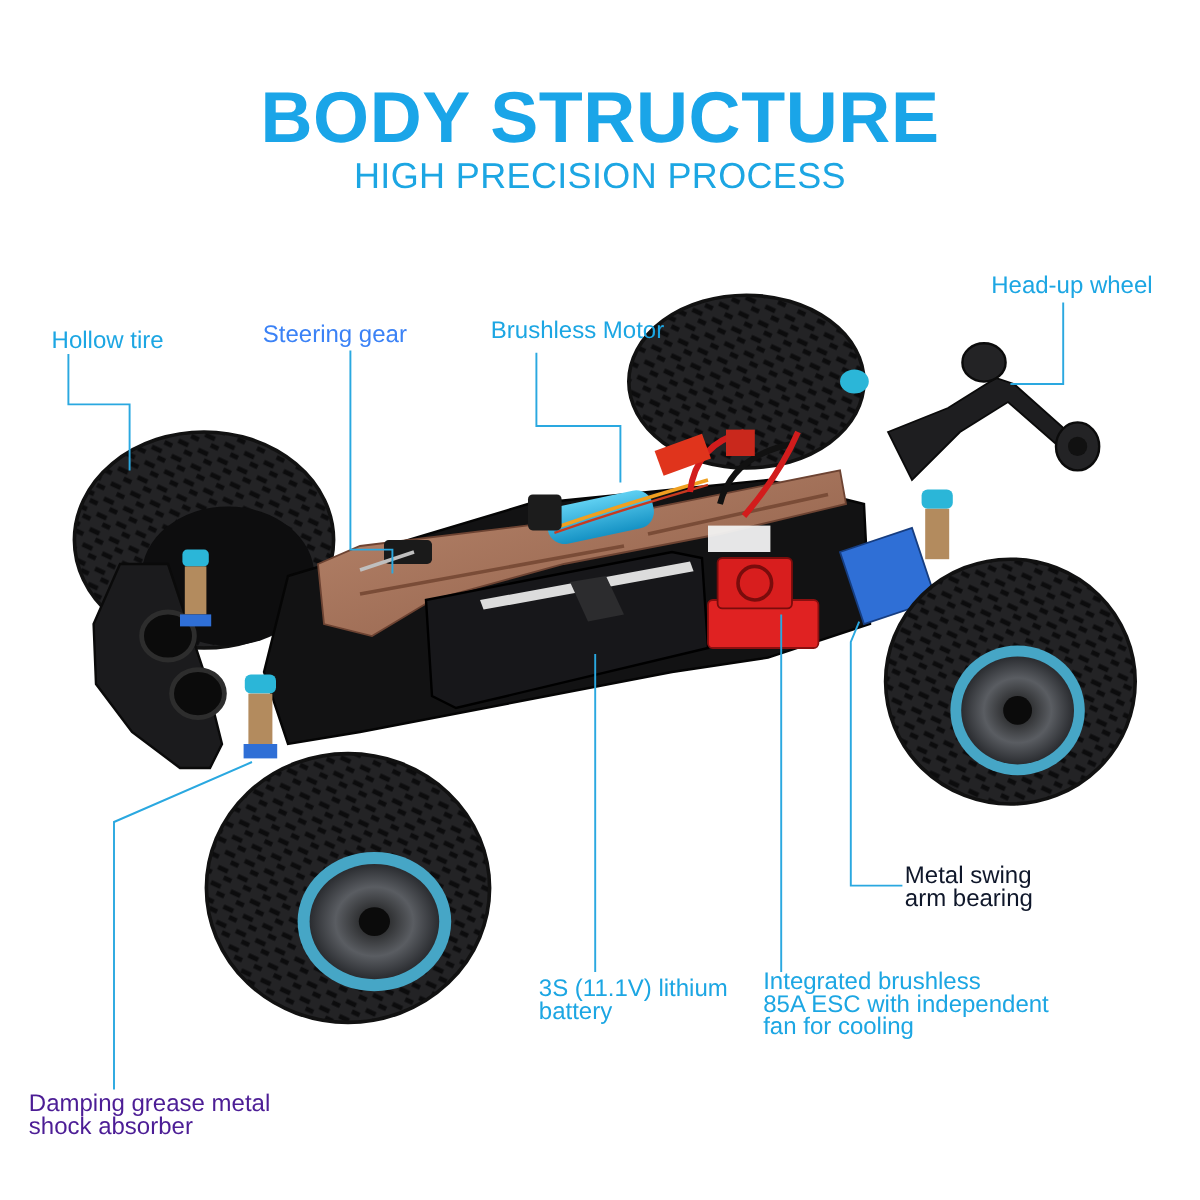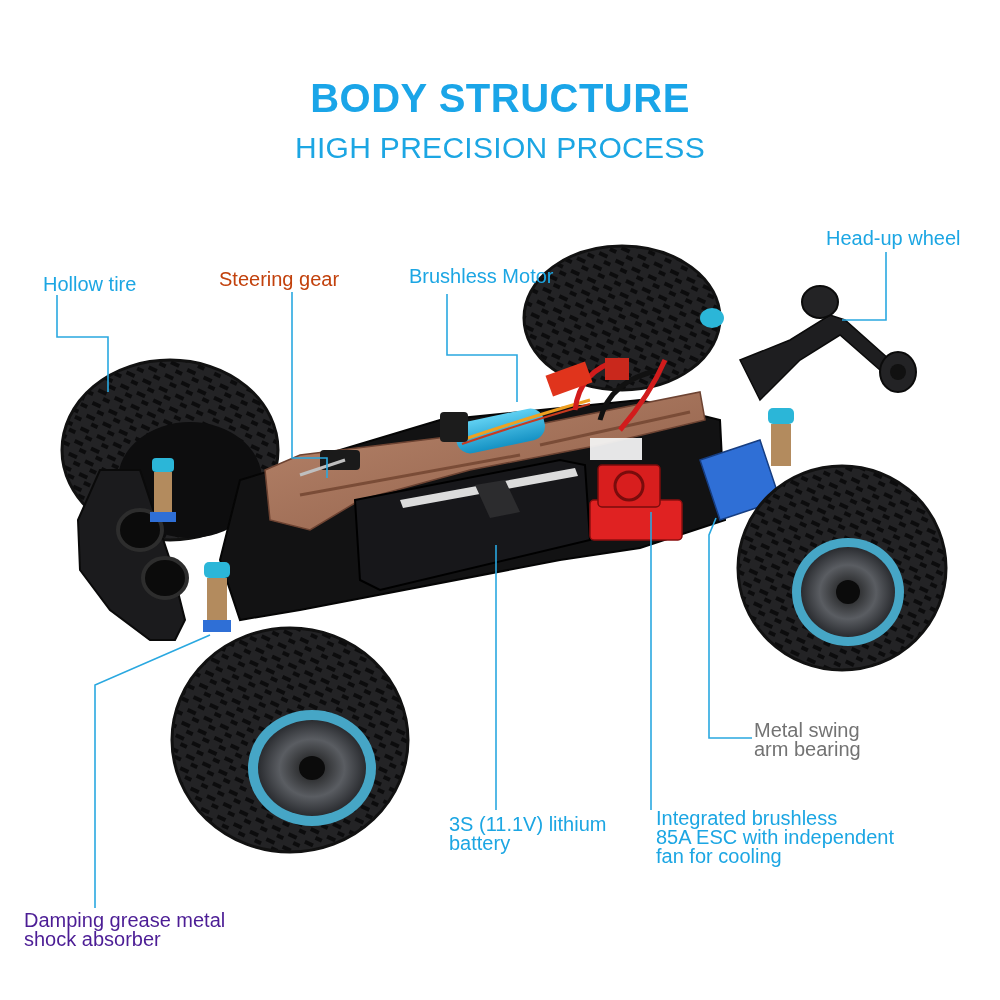--- a/index.html
+++ b/index.html
@@ -1,19 +1,19 @@
 <!DOCTYPE html>
 <html><head>
   <meta charset="utf-8">
   <style>
     html, body { margin: 0; padding: 0; background: #ffffff; }
     body { width: 1000px; height: 1000px; position: relative; overflow: hidden;
            font-family: "Liberation Sans", sans-serif; }
     .title { position: absolute; left: 0; width: 1000px; top: 64px; text-align: center;
-             font-weight: bold; font-size: 40px; letter-spacing: 0.5px; line-height: 68px; }
+             font-weight: bold; font-size: 60px; letter-spacing: 0.5px; line-height: 68px; }
     .subtitle { position: absolute; left: 0; width: 1000px; top: 130px; text-align: center;
                 font-size: 30px; line-height: 36px; letter-spacing: 0.3px; }
     .label { position: absolute; font-size: 20px; line-height: 19px; white-space: pre; }
     svg.scene { position: absolute; left: 0; top: 0; }
   </style>
 </head>
 <body>
 
 <div class="title" style="color:#1aa5e8;">BODY STRUCTURE</div>
 <div class="subtitle" style="color:#1ca6e3;">HIGH PRECISION PROCESS</div>
@@ -134,24 +134,24 @@
     <polyline points="447,294 447,355 517,355 517,402"></polyline>
     <polyline points="886,252 886,320 842,320"></polyline>
     <polyline points="752,738 709,738 709,535 716,518"></polyline>
     <polyline points="496,810 496,545"></polyline>
     <polyline points="651,810 651,512"></polyline>
     <polyline points="95,908 95,685 210,635"></polyline>
   </g>
 </svg>
 
 <div class="label" style="left:23px; top:275px; color:#1ca6e3;margin-left:20px;">Hollow tire</div>
-<div class="label" style="left:219px; top:270px; color:#c2410c;">Steering gear</div>
+<div class="label" style="left:219px; top:270px; color:#3b82f6;">Steering gear</div>
 <div class="label" style="left:380px; top:267px; color:#1ca6e3;margin-left:29px;">Brushless Motor</div>
 <div class="label" style="left:826px; top:229px; color:#1ca6e3;">Head-up wheel</div>
-<div class="label" style="left:754px; top:721px; color:#737373;">Metal swing
+<div class="label" style="left:754px; top:721px; color:#0f172a;">Metal swing
 arm bearing</div>
 <div class="label" style="left:449px; top:815px; color:#1ca6e3;">3S (11.1V) lithium
 battery</div>
-<div class="label" style="left:636px; top:809px; color:#1ca6e3;margin-left:20px;">Integrated brushless
+<div class="label" style="left:636px; top:809px; color:#1ca6e3;">Integrated brushless
 85A ESC with independent
 fan for cooling</div>
 <div class="label" style="left:24px; top:911px; color:#4c1d95;">Damping grease metal
 shock absorber</div>
 
 </body></html>

